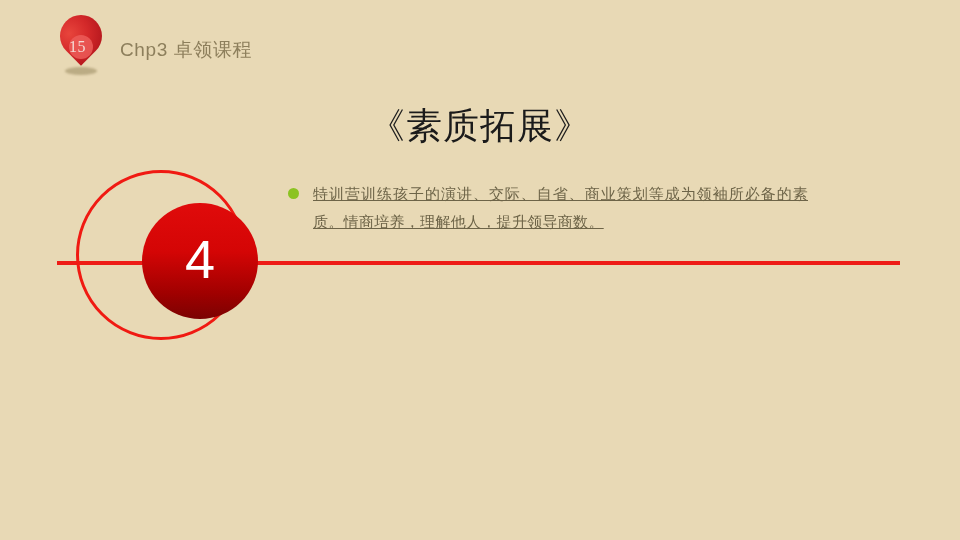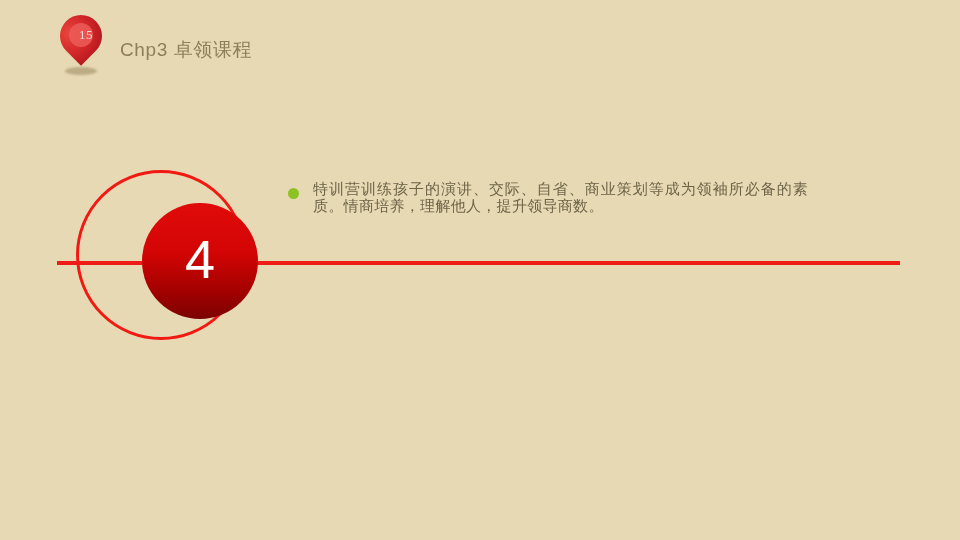--- a/index.html
+++ b/index.html
@@ -59,30 +59,30 @@
     top: 0;
     width: 42px;
     height: 42px;
     border-radius: 50% 50% 50% 0;
     transform: rotate(-45deg);
     background: radial-gradient(circle at 34% 26%, #e8453c 0%, #d4292a 45%, #a81018 100%);
   }
   .pin-inner {
     position: absolute;
     left: 9px;
-    top: 8px;
+    top: 20px;
     width: 24px;
     height: 24px;
     border-radius: 50%;
     background: rgba(236, 92, 88, 0.85);
     color: #f4d9d4;
     font-family: "Liberation Serif", "DejaVu Serif", serif;
-    font-size: 13px;
+    font-size: 16px;
     line-height: 24px;
-    text-align: right;
+    text-align: left;
     letter-spacing: 0.5px;
   }
   .header-title {
     margin-left: 16px;
     font-size: 19px;
     color: #8d7f5c;
     letter-spacing: 0.6px;
     white-space: nowrap;
     margin-top: 8px;
   }
@@ -172,42 +172,44 @@
     width: 11px;
     height: 11px;
     border-radius: 50%;
     background: #8cc322;
     margin-top: 8px;
     margin-right: 14px;
   }
   .bullet-text {
     flex: 1 1 auto;
     font-size: 15px;
-    line-height: 17px;
+    line-height: 28px;
     color: #6d6448;
     letter-spacing: 0.3px;
     text-align: justify;
+    text-decoration: underline;
   }
 </style>
 </head>
 <body>
 
 <div class="slide">
 
   <div class="header">
     <div class="pin-wrap">
       <div class="pin-shadow"></div>
       <div class="pin">
         <div class="pin-body"></div>
         <div class="pin-inner">15</div>
       </div>
     </div>
     <div class="header-title">Chp3 卓领课程</div>
   </div>
 
+  <div class="main-title">《素质拓展》</div>
 
   <div class="divider"></div>
 
   <div class="badge-zone">
     <div class="badge-ring"></div>
     <div class="badge-disc">
       <div class="badge-num">4</div>
     </div>
   </div>
 

